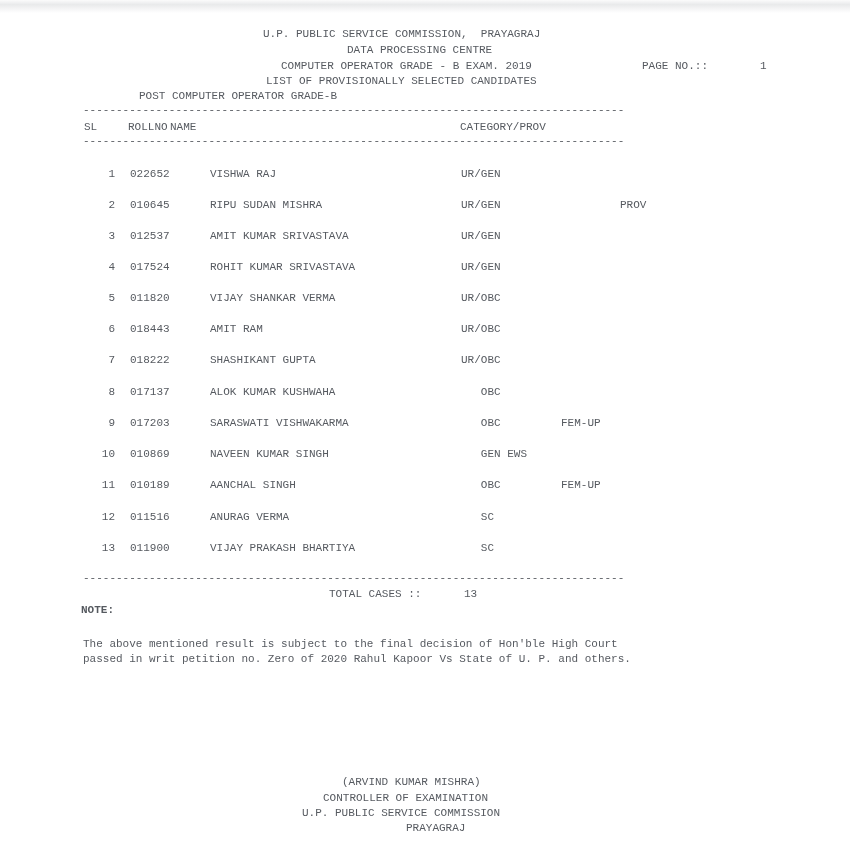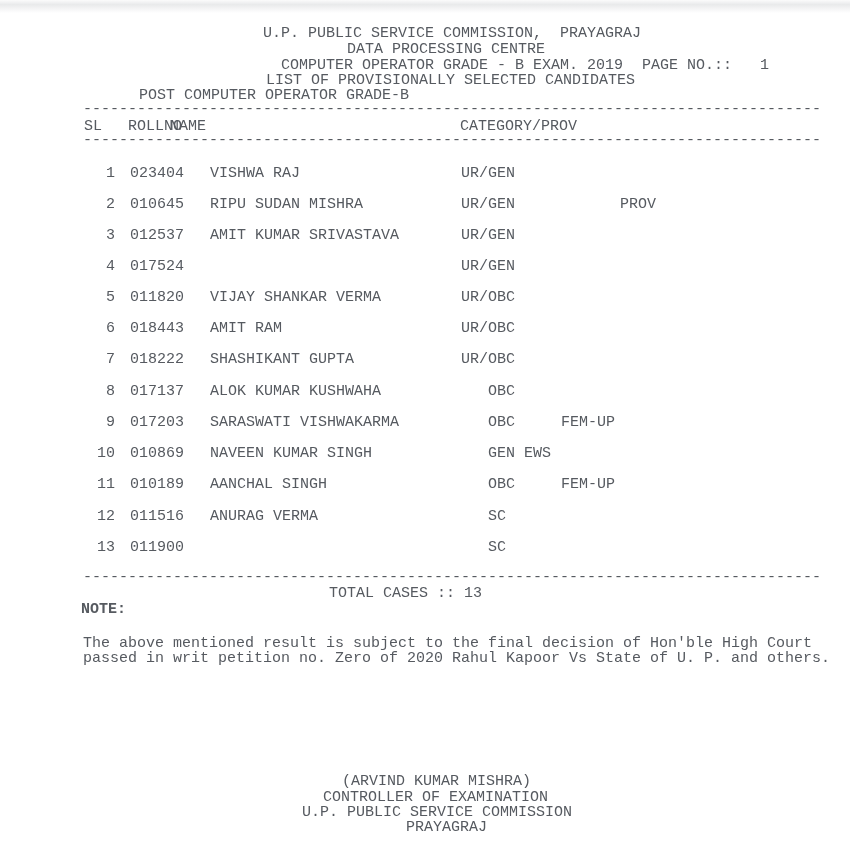--- a/index.html
+++ b/index.html
@@ -7,21 +7,21 @@
     padding: 0;
     background: #ffffff;
   }
   #page {
     position: relative;
     width: 850px;
     height: 844px;
     background: #ffffff;
     overflow: hidden;
     font-family: "Liberation Mono", "DejaVu Sans Mono", monospace;
-    font-size: 15px;
+    font-size: 11px;
     line-height: 16px;
     color: #565a60;
   }
   .top-shade {
     position: absolute;
     left: 0; top: 0;
     width: 100%; height: 13px;
     background: linear-gradient(#fbfbfb 0%, #e9eaeb 35%, #ffffff 100%);
   }
   .line {
@@ -67,21 +67,21 @@
   <div class="row" style="top:119px;">
     <span class="hdr-sl">SL</span>
     <span class="hdr-roll">ROLLNO</span>
     <span class="hdr-name">NAME</span>
     <span class="hdr-cat">CATEGORY/PROV</span>
   </div>
   <div class="line" style="left:83px; top:133px;">----------------------------------------------------------------------------------</div>
 
   <div class="row" style="top:166px;">
     <span class="c-sl">1</span>
-    <span class="c-roll">023404</span>
+    <span class="c-roll">022652</span>
     <span class="c-name">VISHWA RAJ</span>
     <span class="c-cat">UR/GEN</span>
     <span class="c-flag"></span>
     <span class="c-prov"></span>
   </div>
   <div class="row" style="top:197px;">
     <span class="c-sl">2</span>
     <span class="c-roll">010645</span>
     <span class="c-name">RIPU SUDAN MISHRA</span>
     <span class="c-cat">UR/GEN</span>
@@ -92,20 +92,21 @@
     <span class="c-sl">3</span>
     <span class="c-roll">012537</span>
     <span class="c-name">AMIT KUMAR SRIVASTAVA</span>
     <span class="c-cat">UR/GEN</span>
     <span class="c-flag"></span>
     <span class="c-prov"></span>
   </div>
   <div class="row" style="top:259px;">
     <span class="c-sl">4</span>
     <span class="c-roll">017524</span>
+    <span class="c-name">ROHIT KUMAR SRIVASTAVA</span>
     <span class="c-cat">UR/GEN</span>
     <span class="c-flag"></span>
     <span class="c-prov"></span>
   </div>
   <div class="row" style="top:290px;">
     <span class="c-sl">5</span>
     <span class="c-roll">011820</span>
     <span class="c-name">VIJAY SHANKAR VERMA</span>
     <span class="c-cat">UR/OBC</span>
     <span class="c-flag"></span>
@@ -163,20 +164,21 @@
     <span class="c-sl">12</span>
     <span class="c-roll">011516</span>
     <span class="c-name">ANURAG VERMA</span>
     <span class="c-cat">   SC</span>
     <span class="c-flag"></span>
     <span class="c-prov"></span>
   </div>
   <div class="row" style="top:540px;">
     <span class="c-sl">13</span>
     <span class="c-roll">011900</span>
+    <span class="c-name">VIJAY PRAKASH BHARTIYA</span>
     <span class="c-cat">   SC</span>
     <span class="c-flag"></span>
     <span class="c-prov"></span>
   </div>
 
   <div class="line" style="left:83px;  top:570px;">----------------------------------------------------------------------------------</div>
   <div class="line" style="left:329px; top:586px;">TOTAL CASES ::</div>
   <div class="line" style="left:464px; top:586px;">13</div>
   <div class="line" style="left:81px;  top:602px;font-weight:bold;">NOTE:</div>
   <div class="line" style="left:83px;  top:636px;">The above mentioned result is subject to the final decision of Hon'ble High Court</div>

